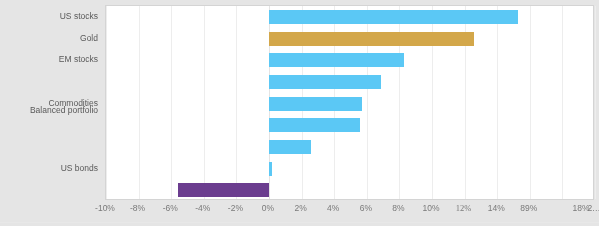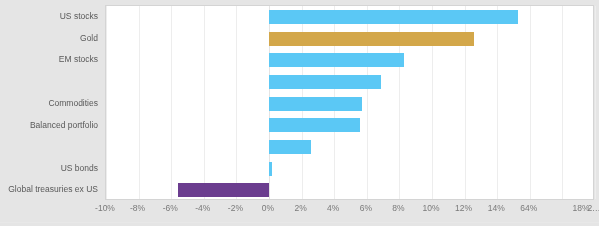--- a/index.html
+++ b/index.html
@@ -112,23 +112,22 @@
 </head>
 <body>
 
 <div id="chart-root">
 
   <div id="category-axis">
       <div class="cat-label" style="top: 5.83333px;">US stocks</div>
       <div class="cat-label" style="top: 49.1667px;">EM stocks</div>
       <div class="cat-label" style="top: 27.5px;">Gold</div>
       <div class="cat-label" style="top: 92.5px;">Commodities</div>
-      <div class="cat-label" style="top: 115px; text-align: right;">Balanced portfolio</div>
+      <div class="cat-label" style="top: 100px; text-align: right;">Balanced portfolio</div>
       <div class="cat-label" style="top: 157.5px;">US bonds</div>
-      <div class="cat-label" style="top: 179.167px;">Global treasuries ex US</div>
     </div>
 
   <div id="plot-area">
     <div id="gridlines">
         <div class="gridline" style="left: 0px;"></div>
         <div class="gridline" style="left: 32.6px;"></div>
         <div class="gridline" style="left: 65.2px;"></div>
         <div class="gridline" style="left: 97.8px;"></div>
         <div class="gridline" style="left: 130.4px;"></div>
         <div class="gridline zero" style="left: 163px;"></div>
@@ -161,23 +160,23 @@
       <div class="val-label" style="left: 32.6px;">-8%</div>
       <div class="val-label" style="left: 65.2px;">-6%</div>
       <div class="val-label" style="left: 97.8px;">-4%</div>
       <div class="val-label" style="left: 130.4px;">-2%</div>
       <div class="val-label" style="left: 163px;">0%</div>
       <div class="val-label" style="left: 195.6px;">2%</div>
       <div class="val-label" style="left: 228.2px;">4%</div>
       <div class="val-label" style="left: 260.8px;">6%</div>
       <div class="val-label" style="left: 293.4px;">8%</div>
       <div class="val-label" style="left: 326px;">10%</div>
-      <div class="val-label" style="left: 358.6px;">12%</div>
+      <div class="val-label" style="left: 358.6px; font-family: Liberation Serif, serif;">12%</div>
       <div class="val-label" style="left: 391.2px;">14%</div>
-      <div class="val-label" style="left: 423.8px;">64%</div>
+      <div class="val-label" style="left: 423.8px;">89%</div>
       <div class="val-label" style="left: 476px;">18%</div>
       <div class="val-label" style="left: 489px;">2…</div>
     </div>
 
   <div id="bottom-rule"></div>
   <div id="right-edge"></div>
 
 </div>
 
 </body></html>

